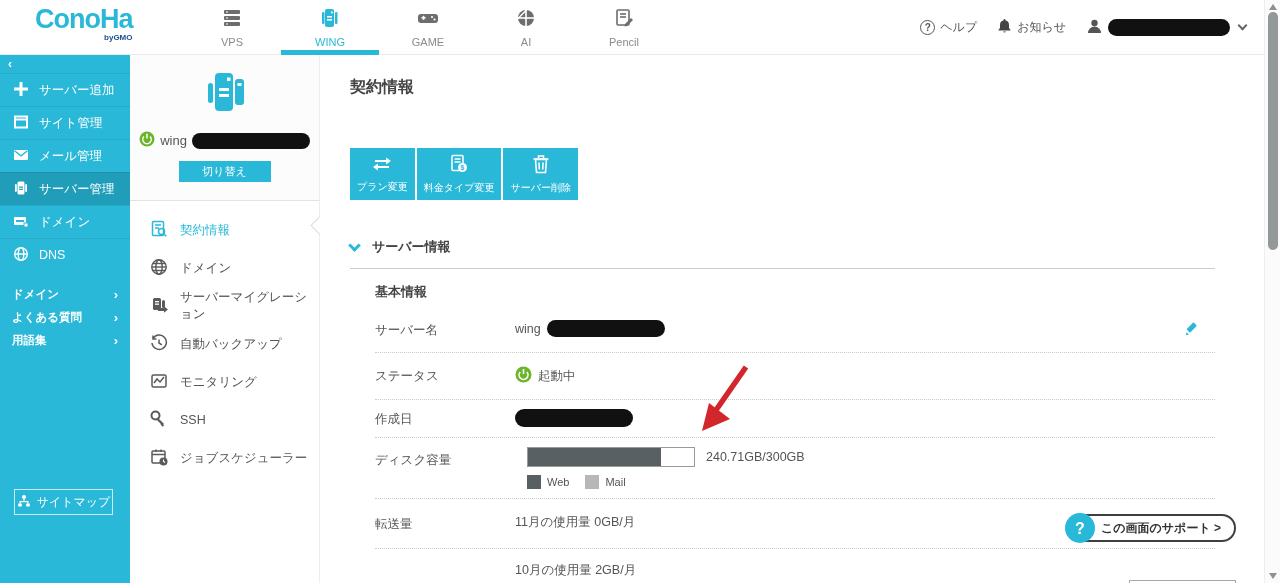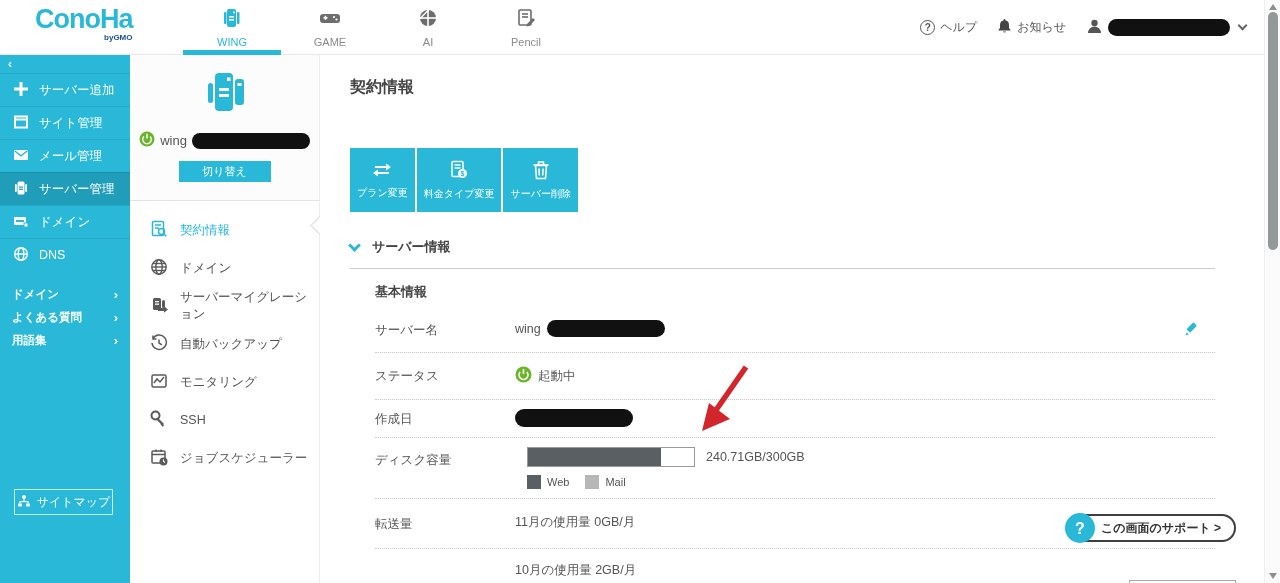--- a/index.html
+++ b/index.html
@@ -56,21 +56,21 @@
     font-size:12.5px; color:#555; cursor:pointer; position:relative;}
   .pm-item svg{color:#5a5a5a;}
   .pm-item.active{color:var(--accent);}
   .pm-item.active svg{color:var(--accent);}
   .notch{position:absolute; top:164px; right:-7px; width:13px; height:13px; background:#fff;
     border-left:1px solid #ddd; border-bottom:1px solid #ddd; transform:rotate(45deg); z-index:6;}
   
   .main{position:absolute; top:55px; left:320px; width:944px; height:528px; background:#fff; z-index:2;}
   .page-title{position:absolute; left:30px; top:22px; font-size:16px; font-weight:bold; color:#444;}
   .tiles{position:absolute; left:30px; top:93px; display:flex; gap:2px;}
-  .tile{min-width:64px; height:64px; background:var(--accent); color:#fff; display:flex;
+  .tile{min-width:64px; height:52px; background:var(--accent); color:#fff; display:flex;
     flex-direction:column; align-items:center; justify-content:center; gap:5px; padding:0 7px;
     font-size:10px; cursor:pointer;}
   .section-head{position:absolute; left:30px; top:183px; width:865px; display:flex; align-items:center;
     gap:13px; padding-bottom:12px; border-bottom:1px solid #ccc;}
   .section-head .sec-chev{width:9px; height:9px; border-left:3px solid var(--accent);
     border-bottom:3px solid var(--accent); transform:rotate(-45deg); margin-top:-4px; cursor:pointer;}
   .section-head .sec-title{font-size:13px; font-weight:bold; color:#444;}
   .subsection{position:absolute; left:55px; top:228px; font-size:13px; font-weight:bold; color:#444;}
   .rows{position:absolute; left:55px; top:252px; width:840px;}
   .row{display:flex; align-items:flex-start; border-bottom:1px dotted #c9c9c9; padding:13px 0;
@@ -109,20 +109,35 @@
 </style>
 </head>
 <body>
 
 <div class="header">
   <div class="logo">
     <span class="brand">ConoHa</span>
     <span class="sub">byGMO</span>
   </div>
   <div class="tabs">
+    <div class="tab">
+      <span>
+        <svg width="22" height="22" viewBox="0 0 22 22">
+            <g fill="#6d6d6d">
+              <rect x="3" y="3" width="16" height="4" rx="1"></rect>
+              <rect x="3" y="9" width="16" height="4" rx="1"></rect>
+              <rect x="3" y="15" width="16" height="4" rx="1"></rect>
+              <rect x="5" y="4.5" width="2" height="1" fill="#fff"></rect>
+              <rect x="5" y="10.5" width="2" height="1" fill="#fff"></rect>
+              <rect x="5" y="16.5" width="2" height="1" fill="#fff"></rect>
+            </g>
+          </svg>
+      </span>
+      <span class="tab-label">VPS</span>
+    </div>
     <div class="tab active">
       <span>
         <svg width="22" height="22" viewBox="0 0 22 22">
             <g fill="#29b8d8">
               <rect x="6" y="2" width="9" height="18" rx="2"></rect>
               <rect x="3" y="5" width="2.5" height="12" rx="1"></rect>
               <rect x="16" y="5" width="2.5" height="12" rx="1"></rect>
               <rect x="8" y="9" width="5" height="1.6" fill="#fff"></rect>
               <rect x="8" y="12" width="5" height="1.6" fill="#fff"></rect>
               <rect x="12" y="4.5" width="1.8" height="1.8" fill="#fff"></rect>

